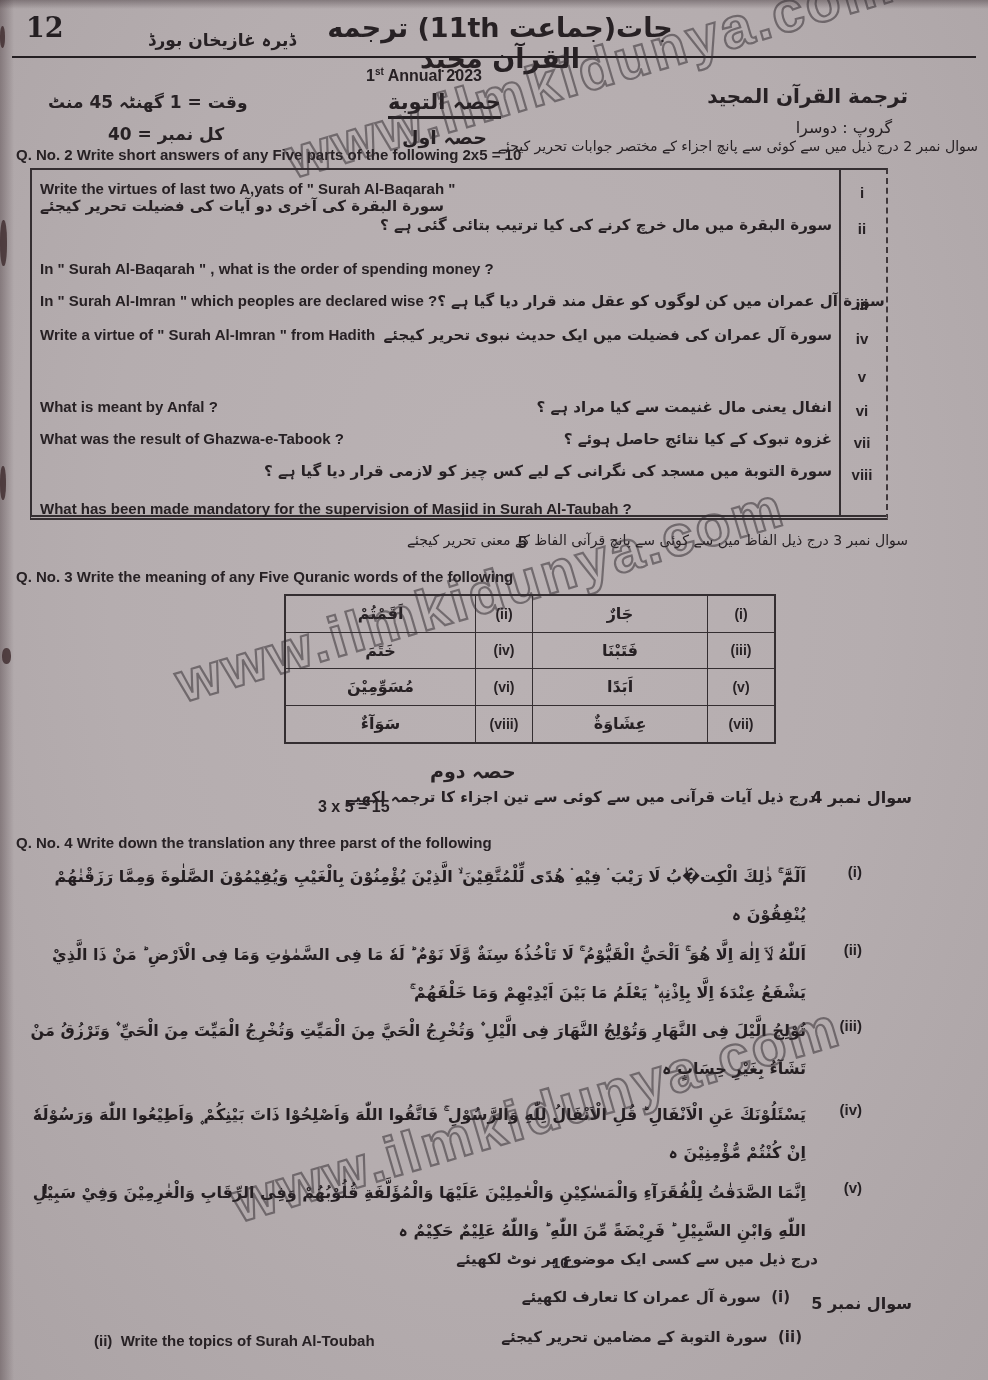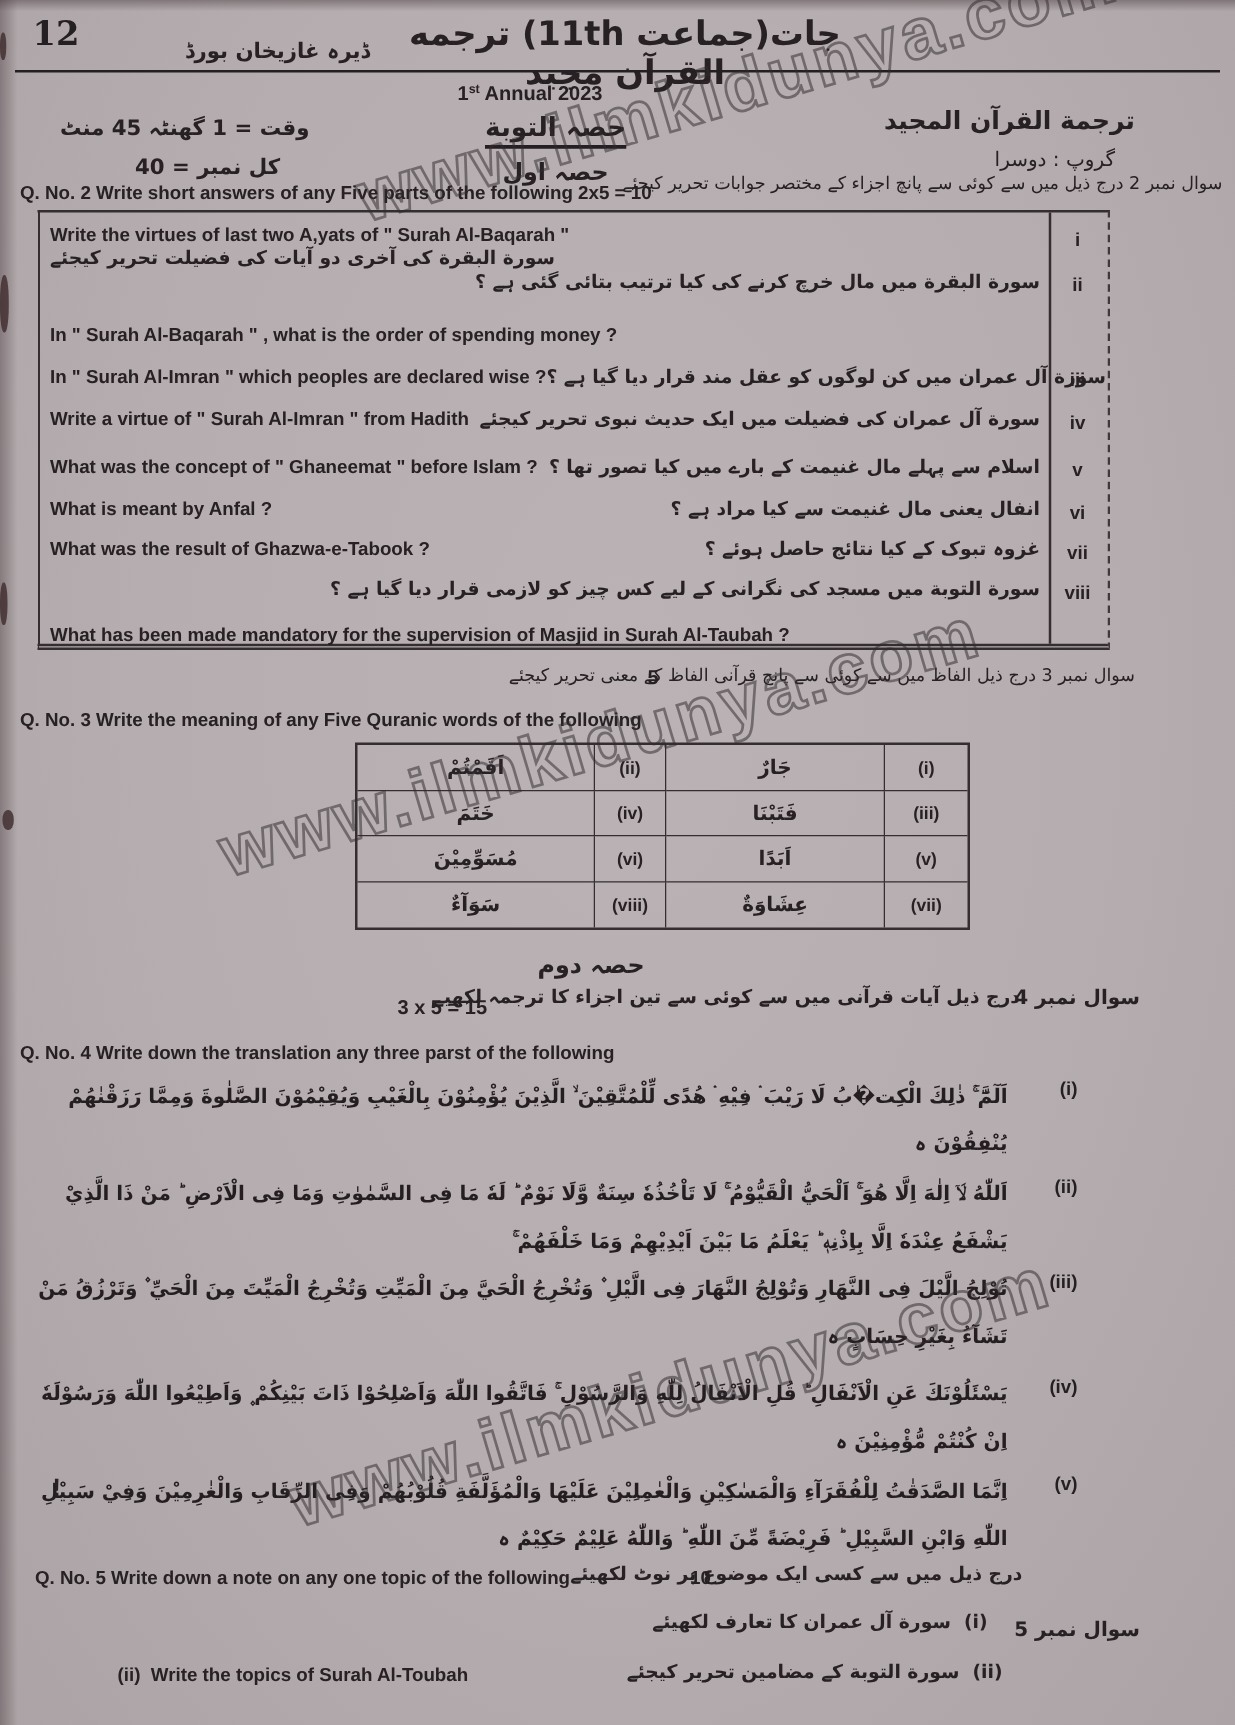--- a/index.html
+++ b/index.html
@@ -106,24 +106,20 @@
       <span class="ur">سورة آل عمران میں کن لوگوں کو عقل مند قرار دیا گیا ہے ؟</span>
     </div>
     <div class="rownum en" style="top:126px;">iii</div>
 
     <div class="duo" style="top:156px;">
       <span class="en">Write a virtue of " Surah Al-Imran " from Hadith</span>
       <span class="ur">سورة آل عمران کی فضیلت میں ایک حدیث نبوی تحریر کیجئے</span>
     </div>
     <div class="rownum en" style="top:160px;">iv</div>
 
-    <div class="duo" style="top:194px;">
-      <span class="en">What was the concept of " Ghaneemat " before Islam  ?</span>
-      <span class="ur">اسلام سے پہلے مال غنیمت کے بارے میں کیا تصور تھا ؟</span>
-    </div>
     <div class="rownum en" style="top:198px;">v</div>
 
     <div class="duo" style="top:228px;">
       <span class="en">What is meant by Anfal ?</span>
       <span class="ur">انفال یعنی مال غنیمت سے کیا مراد ہے ؟</span>
     </div>
     <div class="rownum en" style="top:232px;">vi</div>
 
     <div class="duo" style="top:260px;gap:16px;">
       <span class="en">What was the result of Ghazwa-e-Tabook ?</span>
@@ -188,21 +184,20 @@
   <div class="verse" style="top:1174px;height:80px;">
     <span class="vnum">(v)</span>
     <div class="vtext">اِنَّمَا الصَّدَقٰتُ لِلْفُقَرَآءِ وَالْمَسٰكِيْنِ وَالْعٰمِلِيْنَ عَلَيْهَا وَالْمُؤَلَّفَةِ قُلُوْبُهُمْ وَفِى الرِّقَابِ وَالْغٰرِمِيْنَ وَفِيْ سَبِيْلِ اللّٰهِ وَابْنِ السَّبِيْلِ ؕ فَرِيْضَةً مِّنَ اللّٰهِ ؕ وَاللّٰهُ عَلِيْمٌ حَكِيْمٌ ہ</div>
   </div>
 
   <div class="abs en" style="left:42px;top:1180px;font-size:20px;">!</div>
 
   <div class="abs ur" style="right:76px;top:1250px;font-size:16px;margin-top:44px;">سوال نمبر 5</div>
   <div class="abs ur" style="right:170px;top:1250px;font-size:15px;">درج ذیل میں سے کسی ایک موضوع پر نوٹ لکھیئے</div>
   <div class="abs en" style="left:552px;top:1254px;font-size:15px;">10</div>
-  <div class="abs en" style="left:28px;top:1254px;font-size:15px;white-space:nowrap;">Q. No. 5 Write down a note on any one topic of the following</div>
 
   <div class="abs ur" style="right:198px;top:1288px;font-size:15px;">
     <span style="direction:ltr;unicode-bidi:embed;">(i)</span>&nbsp;&nbsp;<span>سورة آل عمران کا تعارف لکھیئے</span>
   </div>
 
   <div class="abs en" style="left:94px;top:1332px;font-size:15px;">
     <span>(ii)</span>&nbsp;&nbsp;<span>Write the topics of Surah Al-Toubah</span>
   </div>
   <div class="abs ur" style="right:186px;top:1328px;font-size:15px;">
     <span style="direction:ltr;unicode-bidi:embed;">(ii)</span>&nbsp;&nbsp;<span>سورة التوبة کے مضامین تحریر کیجئے</span>

